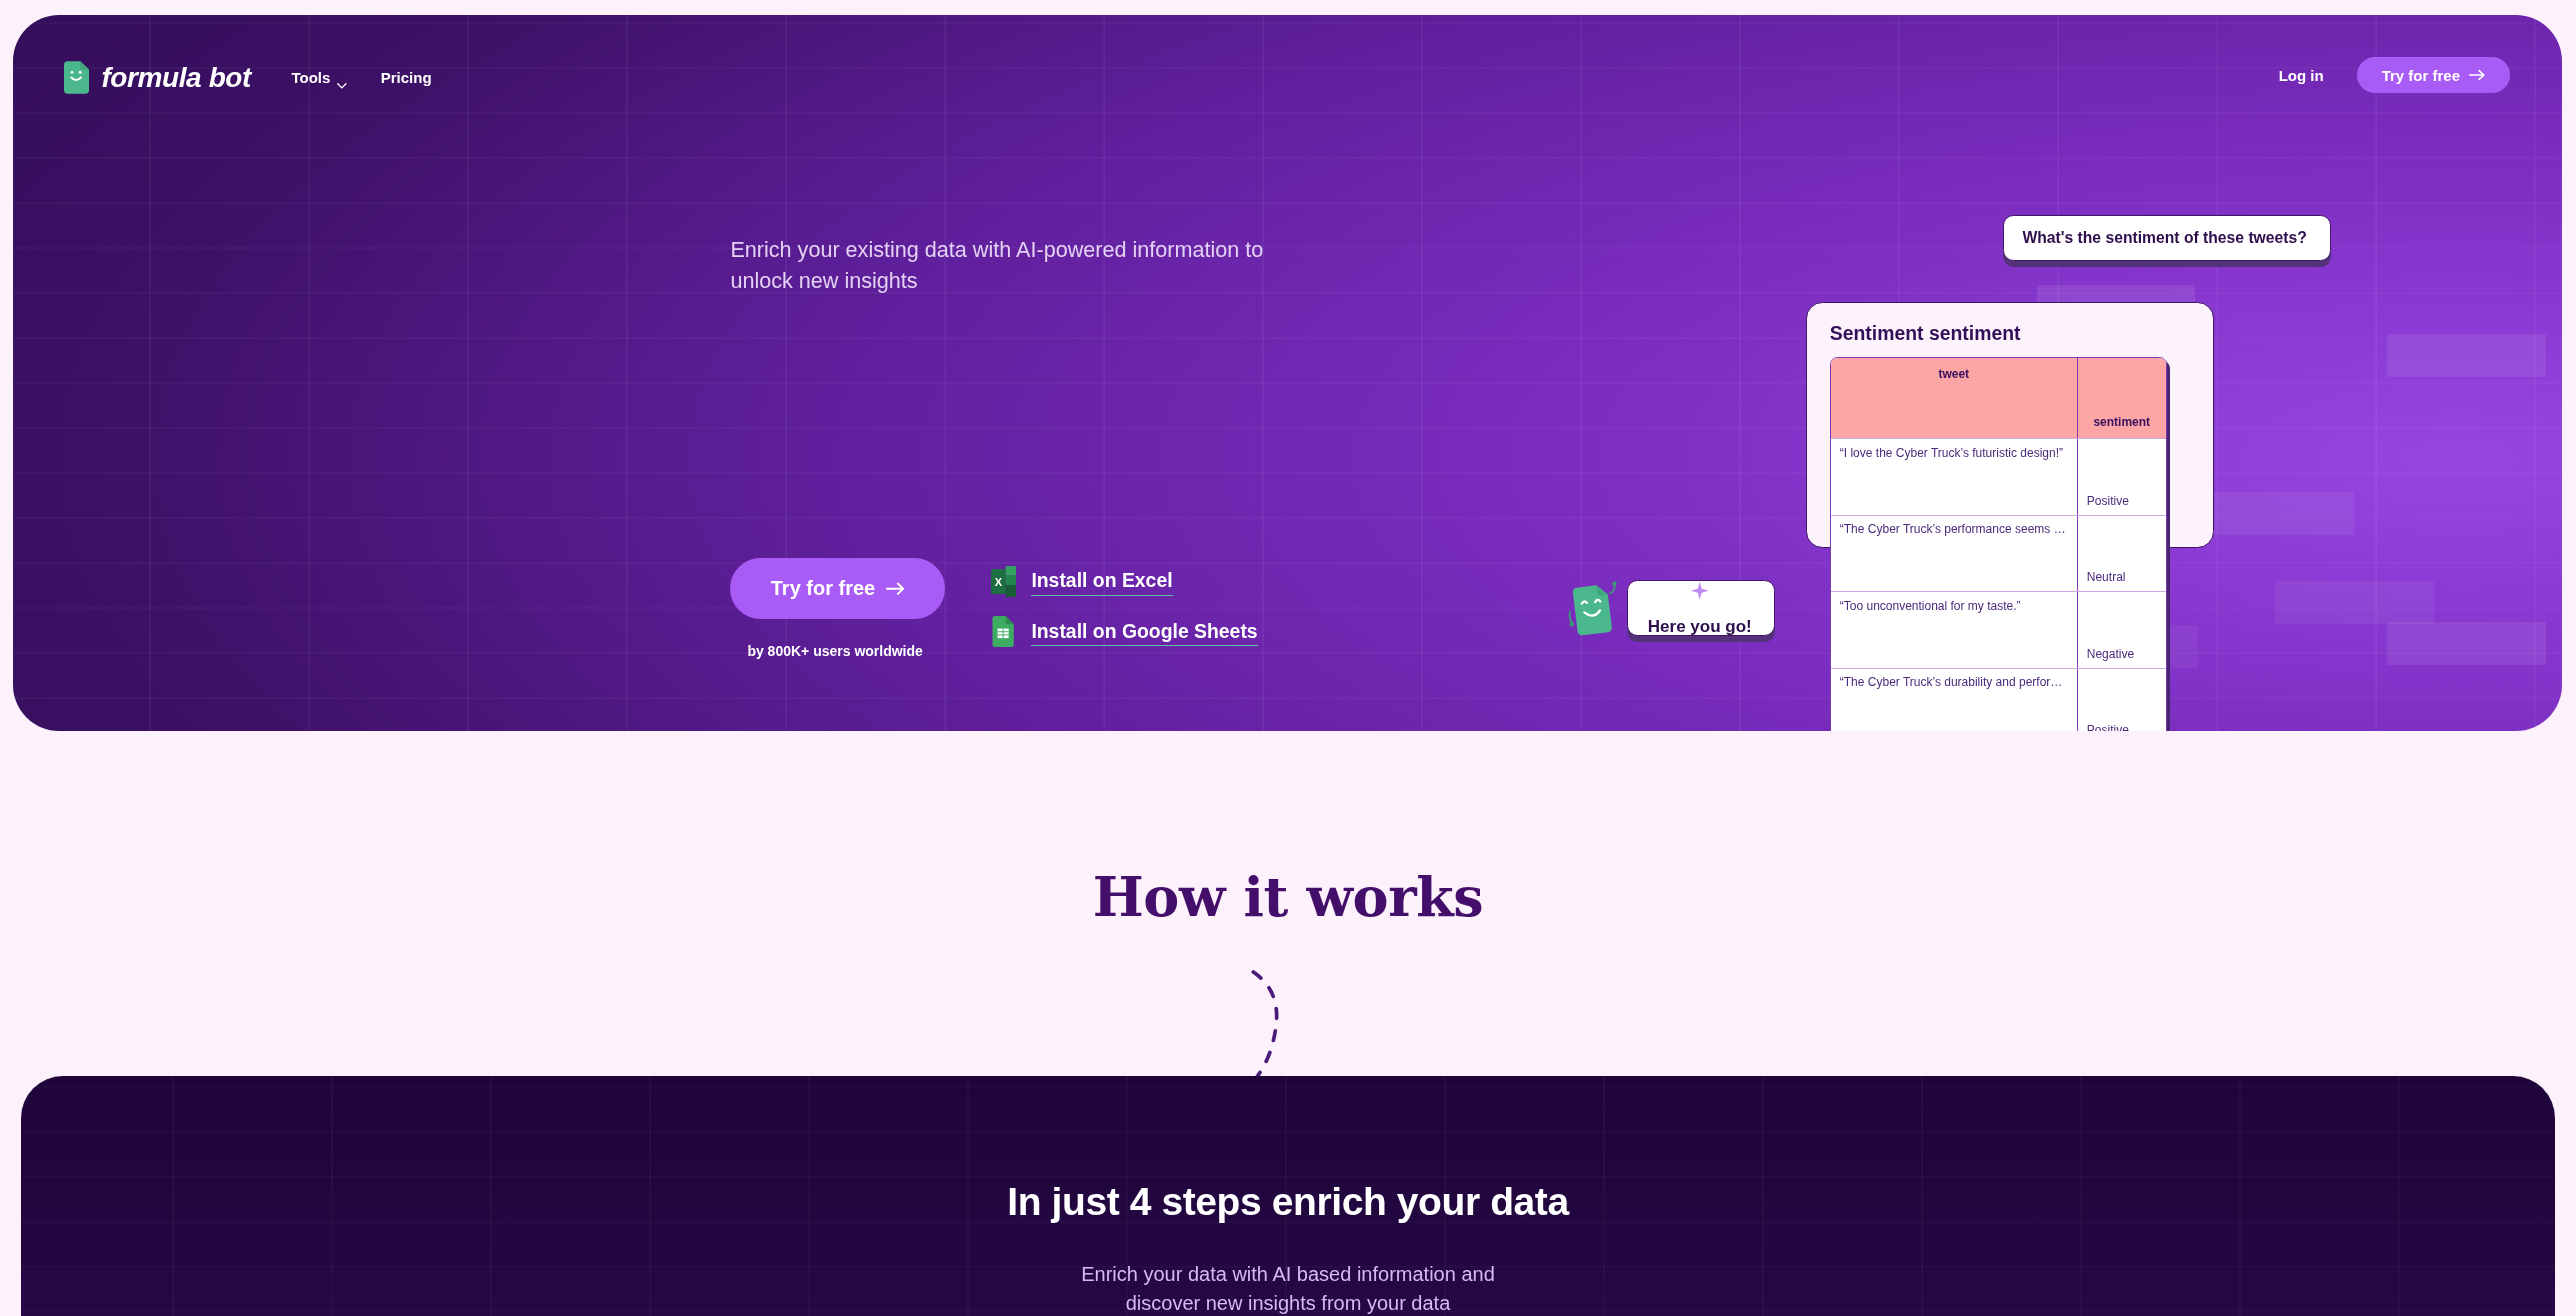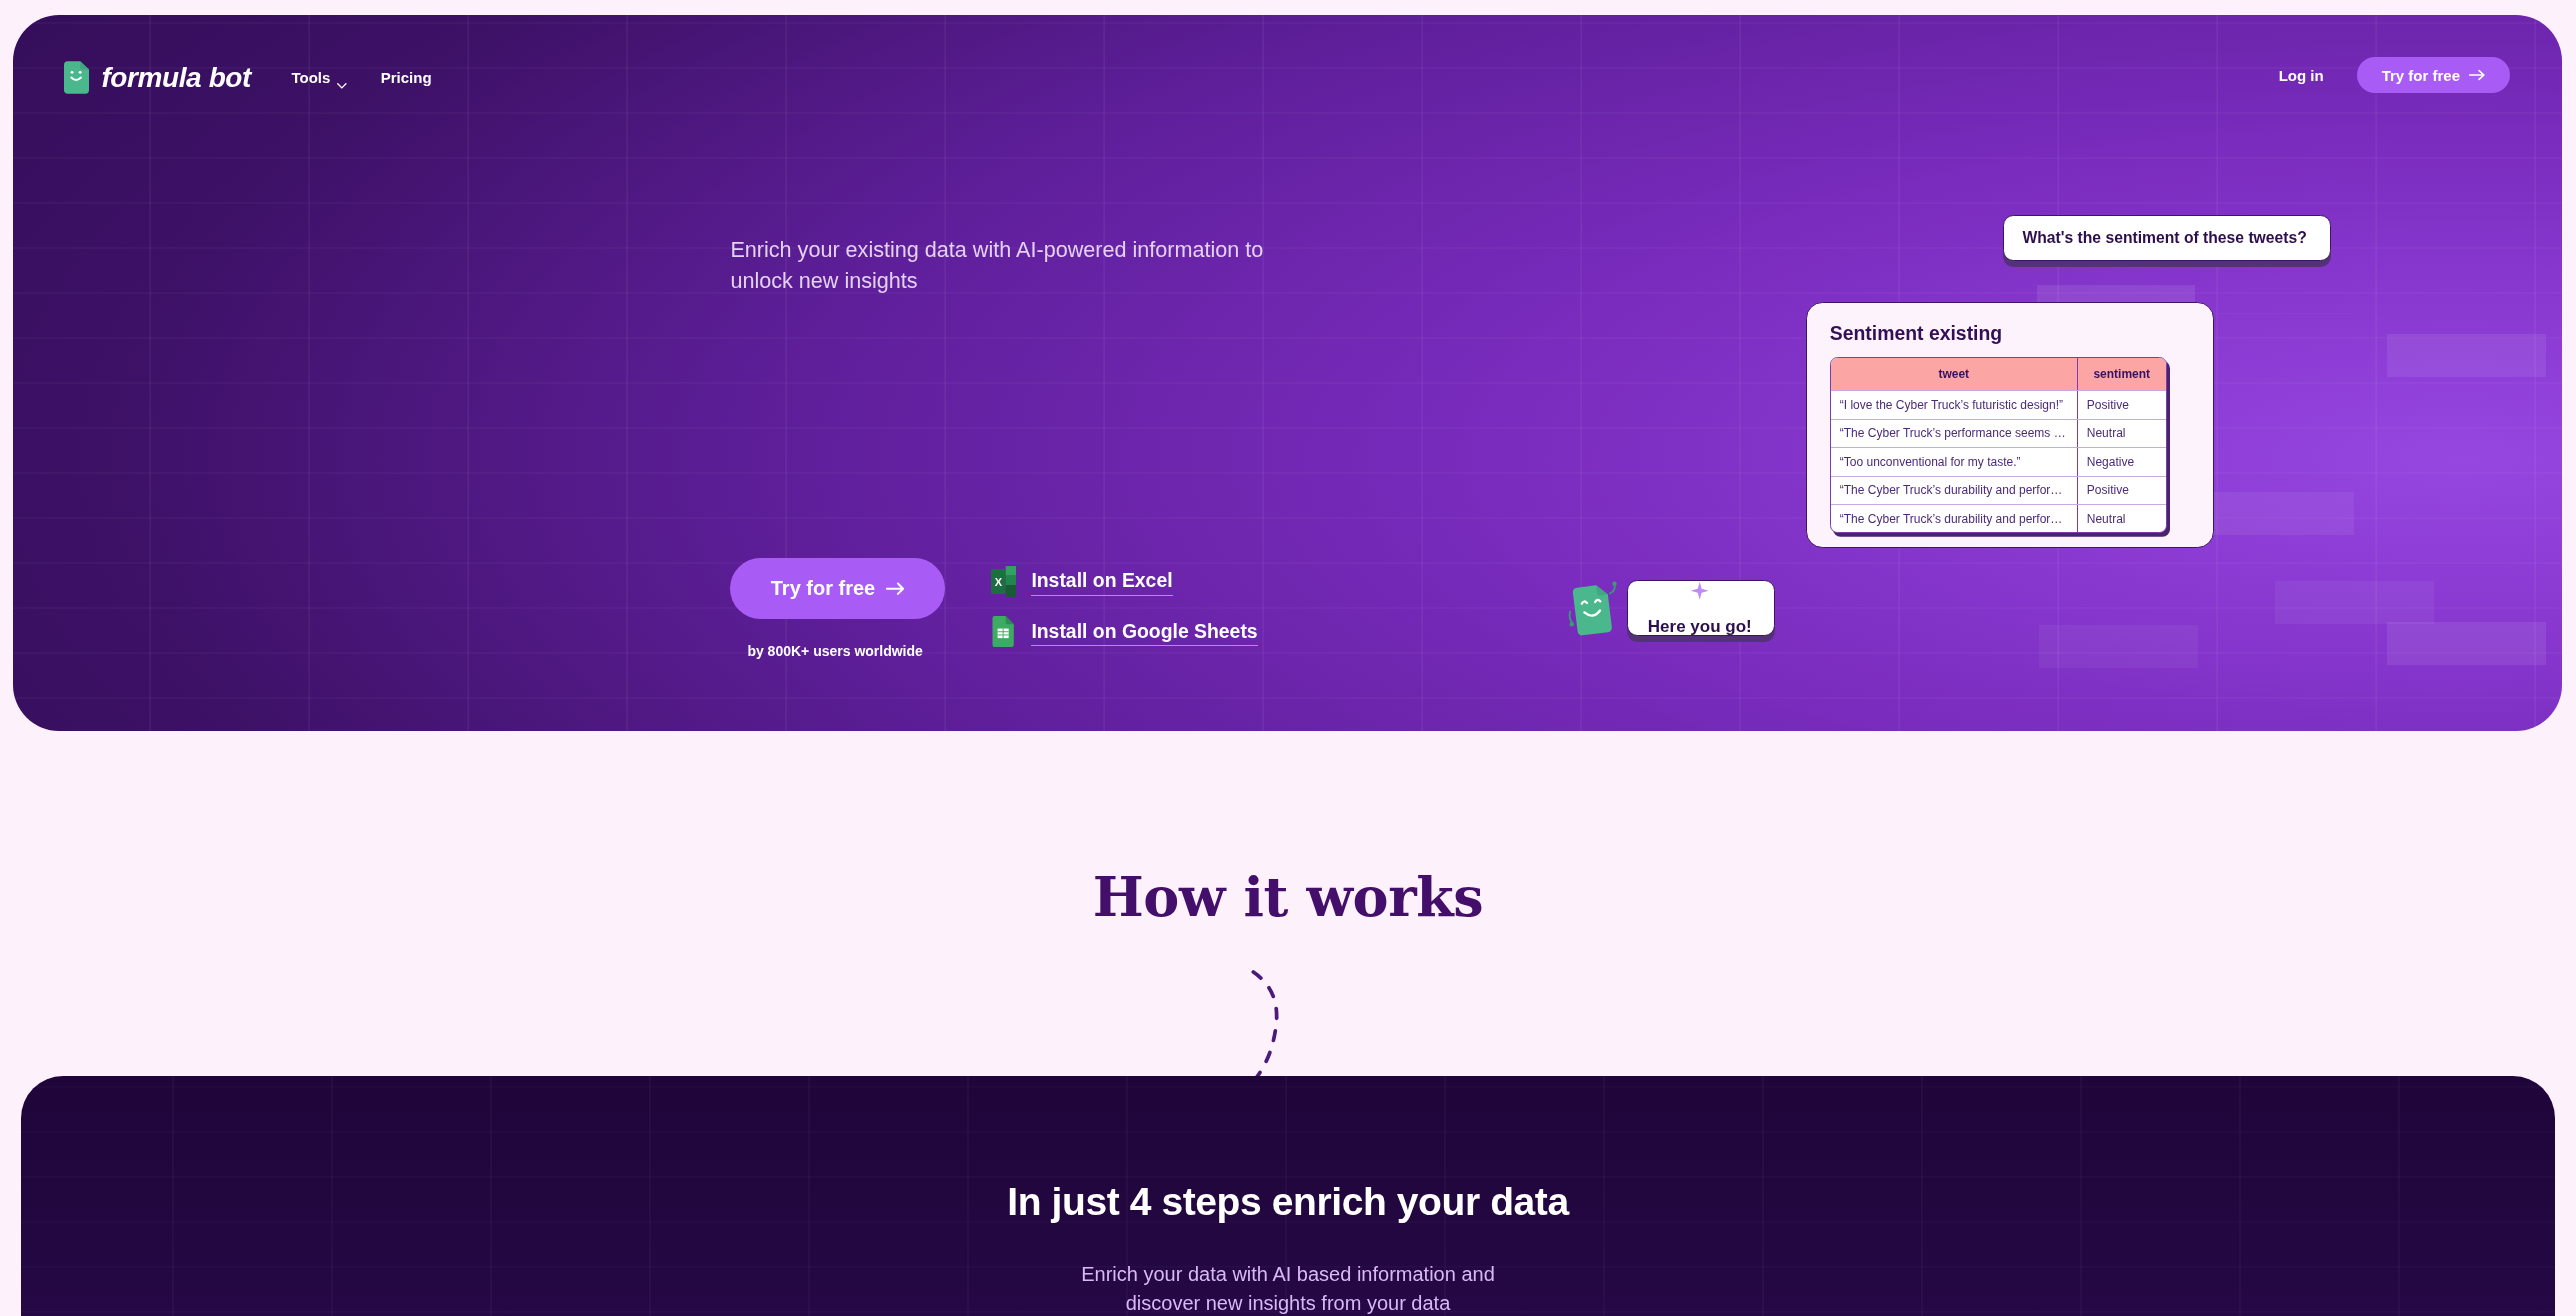--- a/index.html
+++ b/index.html
@@ -140,21 +140,21 @@
     border: 1.9px solid #7e3ab5;
     border-radius: 7.5px;
     overflow: hidden;
     box-shadow: 3px 3.7px 0 0 #472370;
     background: #ffffff;
   }
   .st-row { display: flex; border-top: 1.1px solid #c9a9e4; }
   .st-row:first-child { border-top: none; }
   .st-head { background: #fca5a5; }
   .st-c1 { flex: 1 1 auto; padding: 6.7px 9px; border-right: 1.5px solid #7e3ab5; min-width: 0; }
-  .st-c2 { width: 88px; flex: 0 0 88px; padding: 6.7px 9px; }
+  .st-c2 { width: 88px; flex: 0 0 88px; padding: 6.7px 9px; margin-top: 48px; }
   .st-head .st-c1, .st-head .st-c2 {
     color: #3a1161; font-size: 12px; font-weight: 700; text-align: center; padding: 9px 7.5px;
   }
   .st-c1 span, .st-c2 span {
     color: #4a2a7a; font-size: 12px;
     white-space: nowrap; overflow: hidden; text-overflow: ellipsis; display: block;
   }
 
   
   .mascot { position: absolute; left: 1555px; top: 565px; width: 51px; height: 63px; }
@@ -307,21 +307,21 @@
       </div>
     </div>
 
     <div class="users-note">by 800K+ users worldwide</div>
 
     <div class="prompt-bubble">
       <span class="prompt-text">What's the sentiment of these tweets?</span>
     </div>
 
     <div class="sent-card">
-      <div class="sent-title">Sentiment existing</div>
+      <div class="sent-title">Sentiment sentiment</div>
       <div class="sent-table">
         <div class="st-row st-head">
           <div class="st-c1">tweet</div>
           <div class="st-c2">sentiment</div>
         </div>
         <div class="st-row">
           <div class="st-c1">
               <span>“I love the Cyber Truck’s futuristic design!”</span>
             </div>
           <div class="st-c2">

